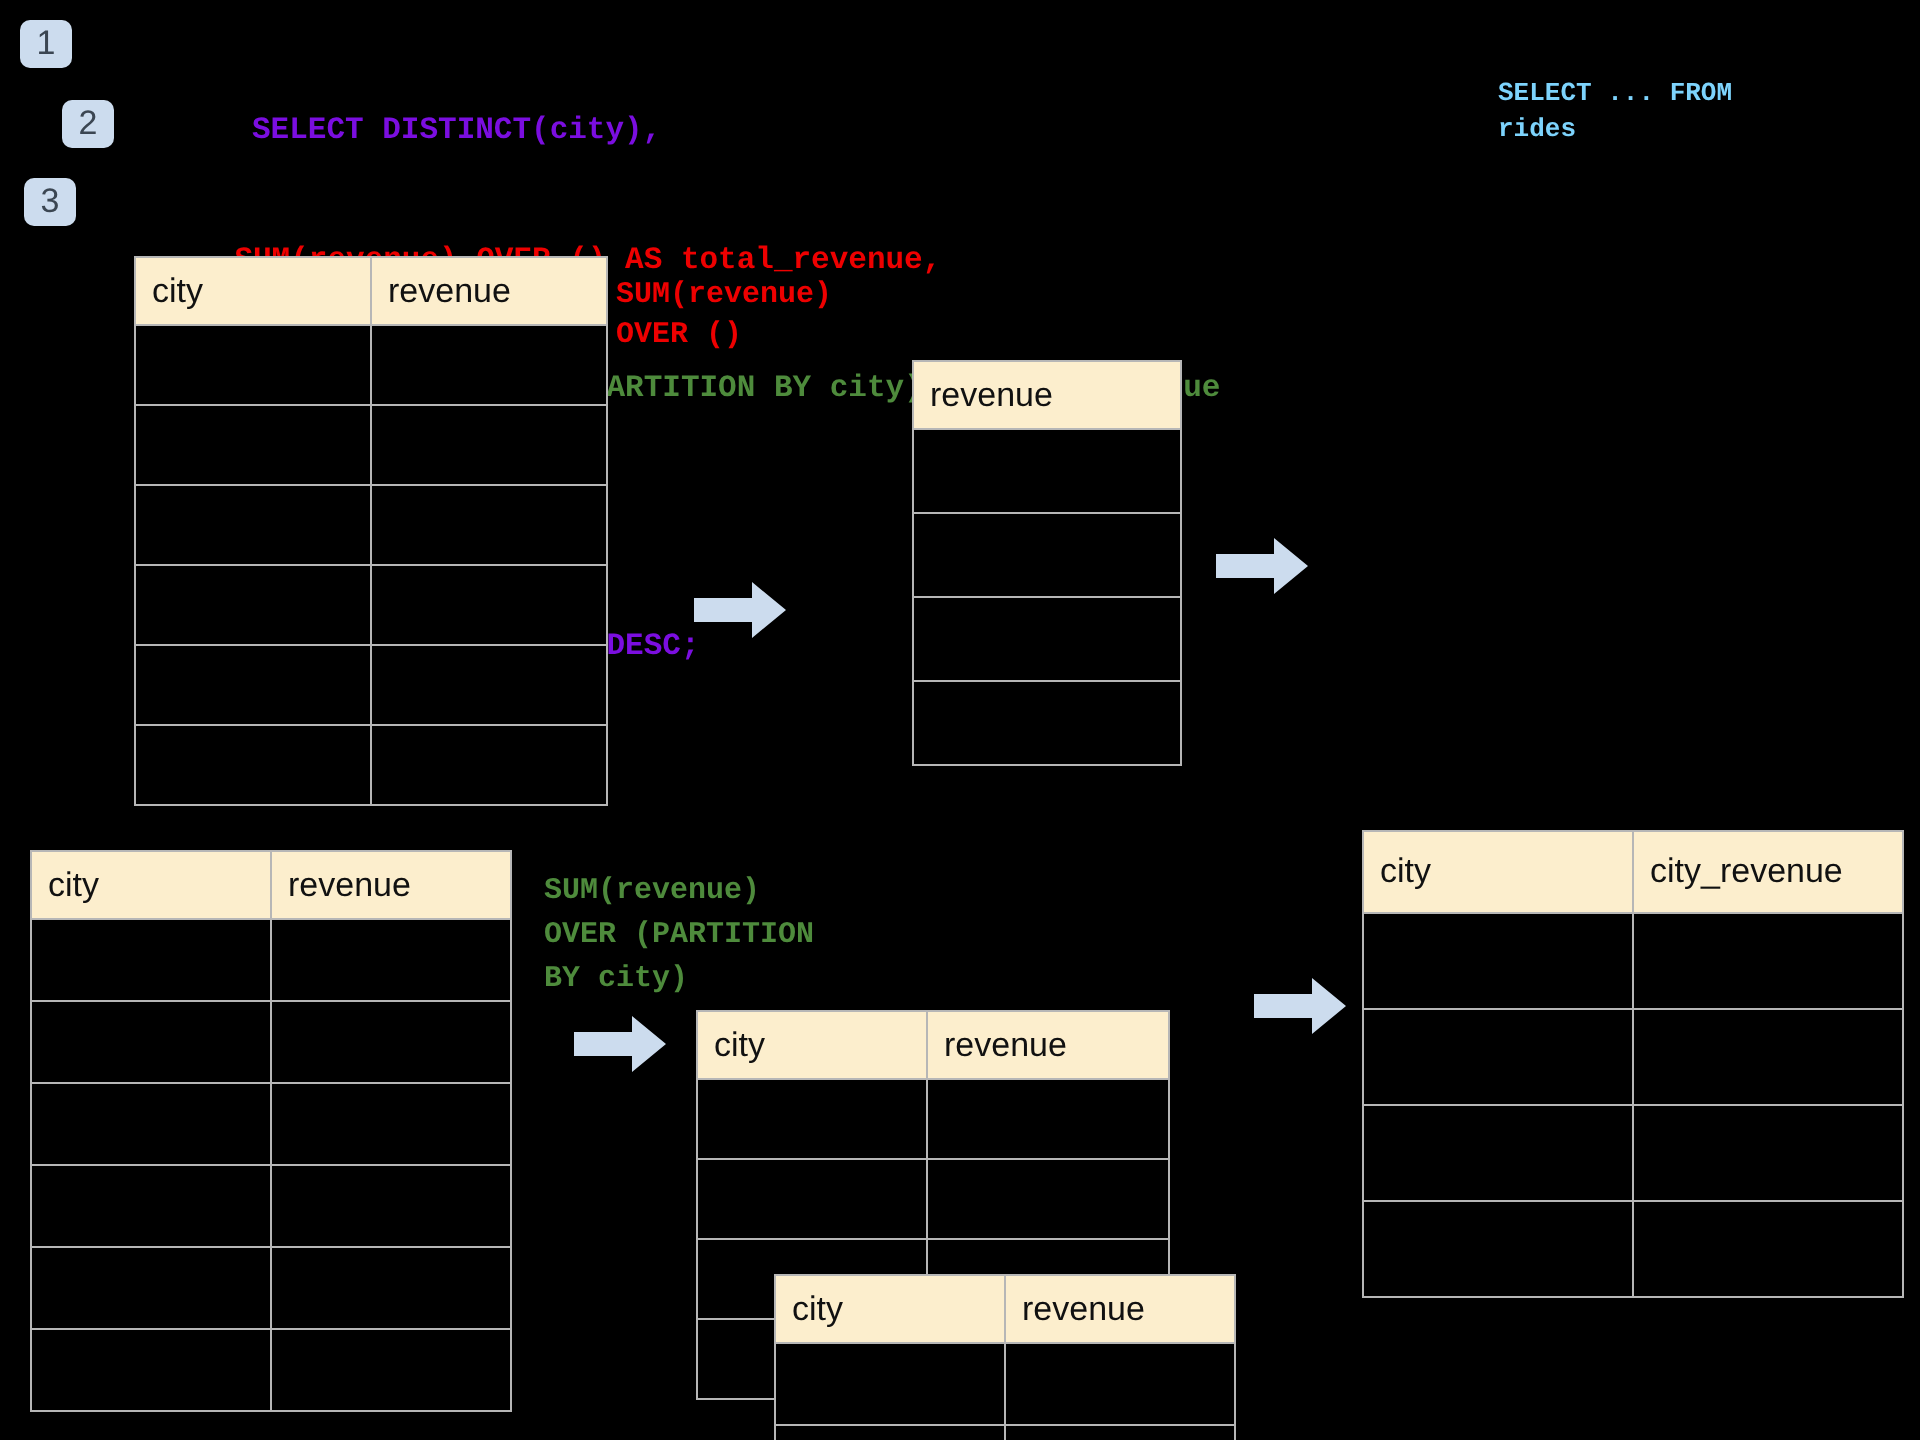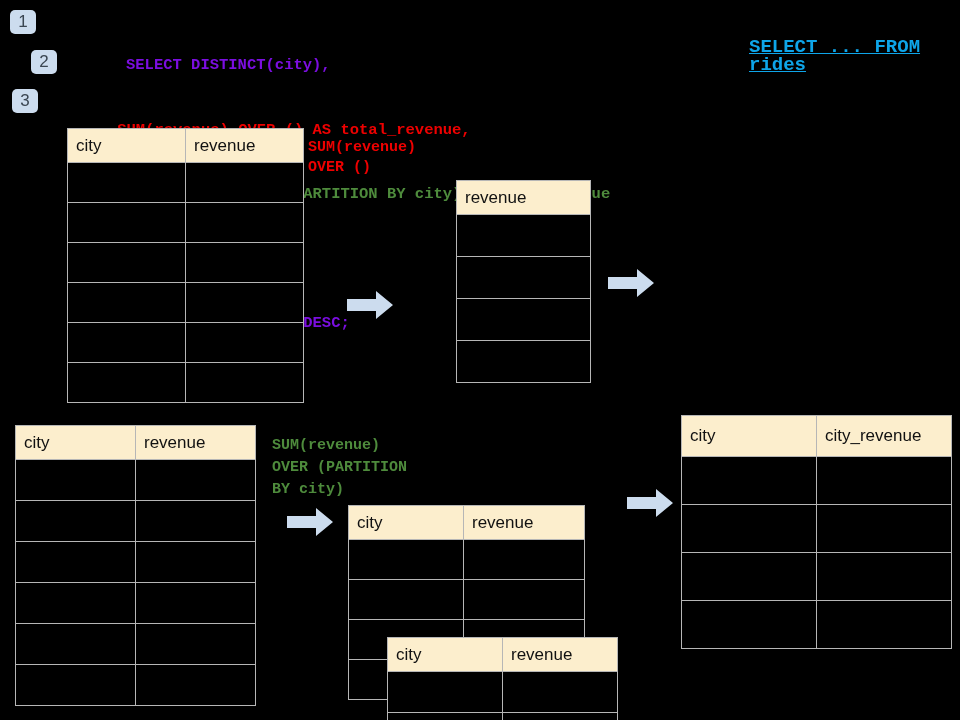--- a/index.html
+++ b/index.html
@@ -92,21 +92,21 @@
   <div class="badge" style="left:12px; top:89px;">3</div>
 
   <div class="sql" style="left:80px; top:12px;">
     <div class="sql-line" style="color:#7b0ee0;margin-left:46px;">SELECT DISTINCT(city),</div>
     <div class="sql-line" style="color:#ee0000;">    SUM(revenue) OVER () AS total_revenue,</div>
     <div class="sql-line" style="color:#4e8b3c;">    SUM(revenue) OVER (PARTITION BY city) as city_revenue</div>
     <div class="sql-line" style="color:#7b0ee0;">  FROM rides</div>
     <div class="sql-line" style="color:#7b0ee0;">  ORDER by city_revenue DESC;</div>
   </div>
 
-  <div class="note" style="left:749px; top:38px; color:#0ea5e9; font-size:19px; line-height:18px;text-decoration:underline;">SELECT ... FROM
+  <div class="note" style="left:749px; top:38px; color:#7dd3fc; font-size:13px; line-height:18px;">SELECT ... FROM
 rides</div>
 
   <div class="note" style="left:308px; top:138px; color:#ee0000; font-size:15px; line-height:20px;">SUM(revenue)
 OVER ()</div>
 
   <div class="note" style="left:272px; top:435px; color:#4e8b3c; font-size:15px; line-height:22px;">SUM(revenue)
 OVER (PARTITION
 BY city)</div>
 
   <table class="tbl" style="left:67px; top:128px; width:236px; z-index:2;">

